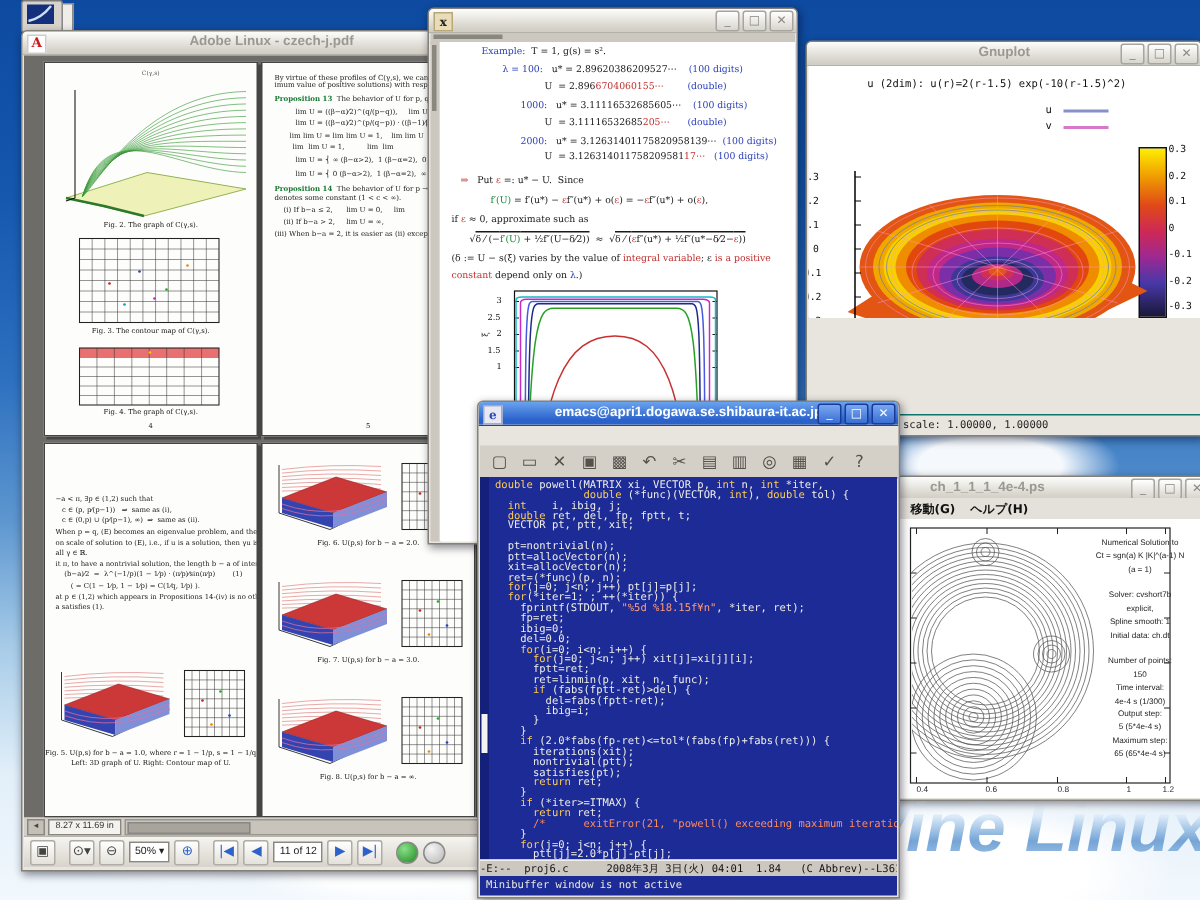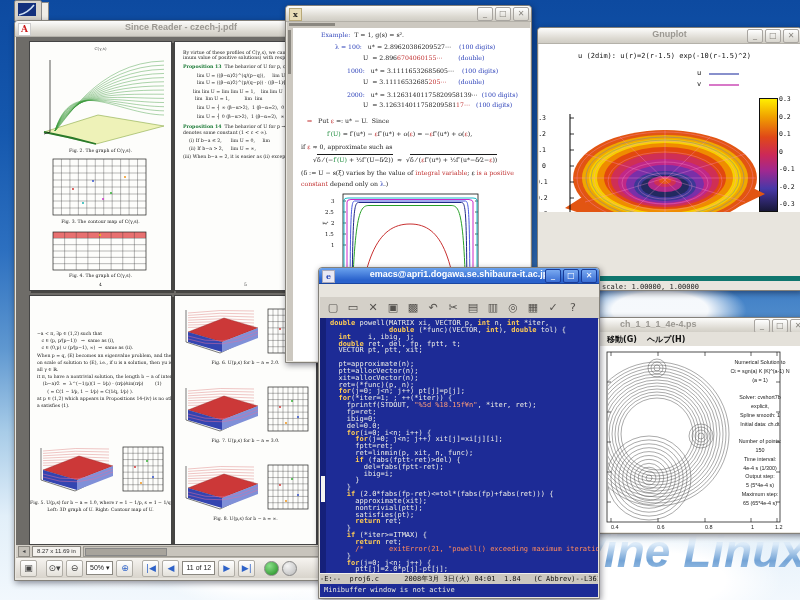--- a/index.html
+++ b/index.html
@@ -76,36 +76,36 @@
   
   #gnu-win{left:537px;top:27px;width:263px;height:262px;z-index:3;}
   .gcontent{position:absolute;left:1px;top:16px;width:261px;height:168px;background:#fff;overflow:hidden;}
   .gtitle{position:absolute;left:0px;right:10px;top:8px;text-align:center;font:7px "DejaVu Sans Mono",monospace;color:#111;white-space:nowrap;}
   .gleg{position:absolute;font:7px "DejaVu Sans Mono",monospace;color:#111;}
   .legline{position:absolute;width:30px;height:2px;}
   .cbar{position:absolute;left:220px;top:54px;width:17px;height:112px;border:1px solid #111;
     background:linear-gradient(180deg,#ffee00 0%,#f0a000 16%,#e04818 34%,#cc2858 50%,#a02890 64%,#4838a8 80%,#181838 100%);}
   .gtick{position:absolute;font:6.5px "DejaVu Sans Mono",monospace;color:#111;white-space:nowrap;}
   .gz{width:14px;text-align:right;}
-  .gstatus{position:absolute;left:1px;top:248px;width:261px;height:13px;background:#e8e5de;border-top:5px solid #0f766e;}
+  .gstatus{position:absolute;left:1px;top:248px;width:261px;height:13px;background:#e8e5de;border-top:1px solid #0f766e;}
   .gstatus span{position:absolute;left:63px;top:2px;font:7px "DejaVu Sans Mono",monospace;color:#222;white-space:pre;}
   
   #emacs-win{left:318px;top:267px;width:280px;height:330px;z-index:5;}
   .emenubar{position:absolute;left:1px;top:16px;width:278px;height:13px;background:#d4d0c8;border-bottom:1px solid #b8b4ac;
     display:flex;gap:8px;padding:0 6px;align-items:center;}
   .emenu{font:bold 8px "DejaVu Sans",sans-serif;color:#111;white-space:nowrap;}
   .etools{position:absolute;left:1px;top:29px;width:278px;height:21px;background:#d4d0c8;border-bottom:1px solid #a8a4a0;
     display:flex;gap:4px;padding:0 5px;align-items:center;}
   .eicon{width:16px;height:16px;font:11px "DejaVu Sans",sans-serif;color:#55524e;text-align:center;line-height:16px;}
   .ecode{position:absolute;left:1px;top:50px;width:278px;height:255px;background:#1d2b96;overflow:hidden;}
   .escroll{position:absolute;left:0;top:0;width:6px;height:255px;background:#15207a;}
   .ethumb{position:absolute;left:1px;top:158px;width:4px;height:26px;background:#f4f4f0;}
   #emacs-code{position:absolute;left:10px;top:2px;font:7px "DejaVu Sans Mono",monospace;line-height:6.85px;color:#eeeee6;}
   #emacs-code div{white-space:pre;}
-  .kw{color:#ffcc55;font-weight:bold;} .str{color:#ff9d7a;} .cm{color:#ff8a5c;}
+  .kw{color:#ffcc55;} .str{color:#ff9d7a;} .cm{color:#ff8a5c;}
   .emode{position:absolute;left:1px;top:305px;width:278px;height:11px;background:#ccc8c0;border-top:1px solid #f0efec;
     font:7px "DejaVu Sans Mono",monospace;color:#111;line-height:11px;white-space:pre;overflow:hidden;}
   .emini{position:absolute;left:1px;top:316px;width:278px;height:13px;background:#1d2b96;
     font:7px "DejaVu Sans Mono",monospace;color:#e8e8e0;line-height:13px;padding-left:4px;box-sizing:border-box;}
   
   #ps-win{left:597px;top:317px;width:210px;height:215px;z-index:4;}
   .psmenubar{position:absolute;left:1px;top:14px;width:208px;height:14px;background:#e4e1da;border-bottom:1px solid #b8b4ac;
     display:flex;gap:10px;padding:0 8px;align-items:center;}
   .pscontent{position:absolute;left:1px;top:28px;width:208px;height:186px;background:#fff;overflow:hidden;}
   #ps-info{position:absolute;left:120px;top:12px;width:82px;font:5.4px "Liberation Sans",sans-serif;color:#222;text-align:center;}
@@ -125,21 +125,21 @@
             <path d="M1,11 C6,10 12,6 16,1" stroke="#cfe0f4" stroke-width="1.6" fill="none"></path>
           </svg></div>
     </div>
     <div class="base"></div>
     <div class="pnl"></div>
   </div>
 
   <div class="win" id="adobe-win">
     <div class="tbar">
       <span class="ticon" style="color:#cc1b1b;background:#fff;border:1px solid #ccc;">A</span>
-      <span class="ttext">Since Reader - czech-j.pdf</span>
+      <span class="ttext">Adobe Linux - czech-j.pdf</span>
     </div>
     <div class="acontent">
 
       <div class="pdfpage" style="left:13px;top:4px;width:141px;height:248px;">
         <div style="position:absolute;left:0;right:0;top:4px;text-align:center;font:4px 'DejaVu Serif',serif;color:#555;">C(γ,s)</div>
         <svg id="fig2svg" style="position:absolute;left:6px;top:10px;" width="130" height="95">
             <path d="M8,80 L60,92 L128,74 L62,63 Z" fill="#eef2b8" stroke="#88aa44" stroke-width="0.6"></path>
             <path d="M19,79 C 28,72 60,10 128,9" fill="none" stroke="#3a9a3a" stroke-width="0.5" opacity="0.85"></path>
             <path d="M19,79 C 28.615384615384617,68.15384615384616 61.53846153846154,14 128,13.153846153846153" fill="none" stroke="#3a9a3a" stroke-width="0.5" opacity="0.85"></path>
             <path d="M19,79 C 29.23076923076923,64.3076923076923 63.07692307692308,18 128,17.307692307692307" fill="none" stroke="#3a9a3a" stroke-width="0.5" opacity="0.85"></path>
@@ -643,41 +643,41 @@
       <div class="escroll">
           <div class="ethumb"></div>
         </div>
       <div id="emacs-code">
           <div><span class="kw">double</span> powell(MATRIX xi, VECTOR p, <span class="kw">int</span> n, <span class="kw">int</span> *iter,</div>
           <div>              <span class="kw">double</span> (*func)(VECTOR, <span class="kw">int</span>), <span class="kw">double</span> tol) {</div>
           <div>  <span class="kw">int</span>    i, ibig, j;</div>
           <div>  <span class="kw">double</span> ret, del, fp, fptt, t;</div>
           <div>  VECTOR pt, ptt, xit;</div>
           <div>&nbsp;</div>
-          <div>  pt=approximate(n);</div>
+          <div>  pt=nontrivial(n);</div>
           <div>  ptt=allocVector(n);</div>
           <div>  xit=allocVector(n);</div>
           <div>  ret=(*func)(p, n);</div>
           <div>  <span class="kw">for</span>(j=0; j&lt;n; j++) pt[j]=p[j];</div>
           <div>  <span class="kw">for</span>(*iter=1; ; ++(*iter)) {</div>
           <div>    fprintf(STDOUT, <span class="str">"%5d %18.15f¥n"</span>, *iter, ret);</div>
           <div>    fp=ret;</div>
           <div>    ibig=0;</div>
           <div>    del=0.0;</div>
           <div>    <span class="kw">for</span>(i=0; i&lt;n; i++) {</div>
           <div>      <span class="kw">for</span>(j=0; j&lt;n; j++) xit[j]=xi[j][i];</div>
           <div>      fptt=ret;</div>
           <div>      ret=linmin(p, xit, n, func);</div>
           <div>      <span class="kw">if</span> (fabs(fptt-ret)&gt;del) {</div>
           <div>        del=fabs(fptt-ret);</div>
           <div>        ibig=i;</div>
           <div>      }</div>
           <div>    }</div>
           <div>    <span class="kw">if</span> (2.0*fabs(fp-ret)&lt;=tol*(fabs(fp)+fabs(ret))) {</div>
-          <div>      approximate(xit);</div>
+          <div>      iterations(xit);</div>
           <div>      nontrivial(ptt);</div>
           <div>      satisfies(pt);</div>
           <div>      <span class="kw">return</span> ret;</div>
           <div>    }</div>
           <div>    <span class="kw">if</span> (*iter&gt;=ITMAX) {</div>
           <div>      <span class="kw">return</span> ret;</div>
           <div><span class="cm">      /*      exitError(21, "powell() exceeding maximum iterations."); */</span></div>
           <div>    }</div>
           <div>    <span class="kw">for</span>(j=0; j&lt;n; j++) {</div>
           <div>      ptt[j]=2.0*p[j]-pt[j];</div>

